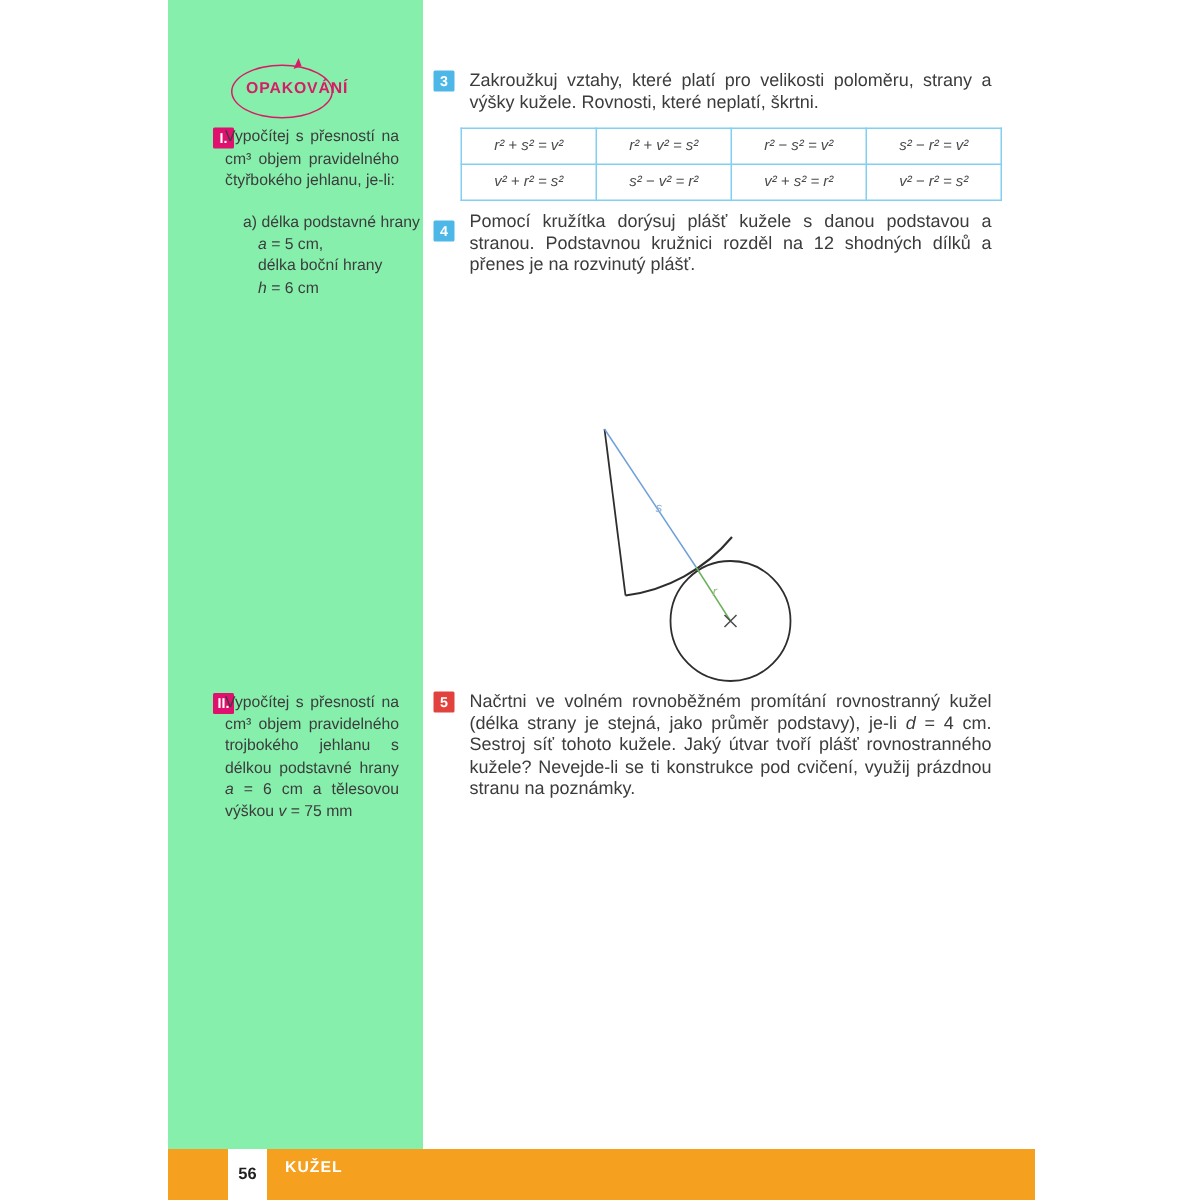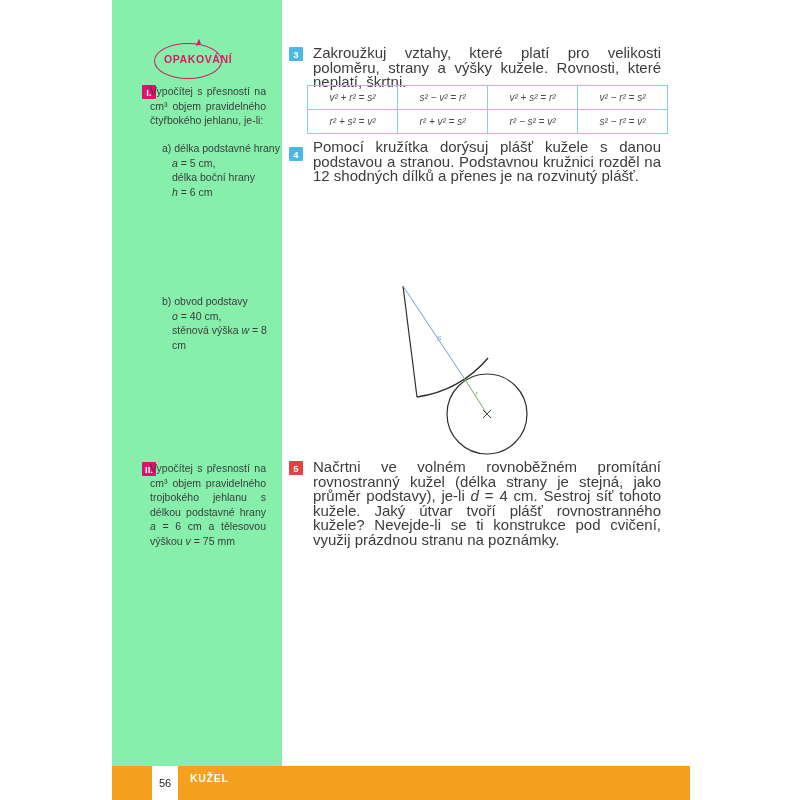--- a/index.html
+++ b/index.html
@@ -21,31 +21,31 @@
   .num-sq{position:absolute;width:14px;height:14px;color:#fff;font-weight:bold;
     font-size:9.5px;display:flex;align-items:center;justify-content:center;border-radius:1px;}
   .magenta{background:#e0116e;}
   .blue{background:#4db8e8;}
   .red{background:#e2423e;}
   .sb-text{position:absolute;left:38px;width:116px;font-size:10.5px;line-height:14.5px;
     text-align:justify;}
   .item-lines{position:absolute;left:50px;width:120px;font-size:10.5px;line-height:14.6px;}
   .item-lines div+div{padding-left:10px;}
   
-  .main-text{position:absolute;left:313px;width:348px;font-size:15px;line-height:14.5px;
+  .main-text{position:absolute;left:313px;width:348px;font-size:12px;line-height:14.5px;
     text-align:justify;}
   table.eq{position:absolute;left:307px;top:85px;border-collapse:collapse;}
   table.eq td{width:87px;height:21px;border:1px solid #82cff2;text-align:center;
     font-size:10px;font-style:italic;color:#4a4a4a;}
   
   .fig{position:absolute;left:385px;top:275px;}
   
   .footer-bar{position:absolute;left:112px;top:766px;width:578px;height:34px;background:#f5a11f;}
   .pagenum-box{position:absolute;left:40px;top:0;width:26px;height:34px;background:#ffffff;
-    display:flex;align-items:center;justify-content:center;font-weight:normal;font-size:11px;color:#1e1e1e;}
+    display:flex;align-items:center;justify-content:center;font-weight:bold;font-size:11px;color:#1e1e1e;}
   .chapter{position:absolute;left:78px;top:0;height:24px;display:flex;align-items:center;
     color:#ffffff;font-weight:bold;font-size:10.5px;letter-spacing:0.7px;}
   i{font-style:italic;}
 </style>
 </head>
 <body>
 
 <div class="sidebar">
 
   <div class="badge-wrap">
@@ -56,47 +56,42 @@
   <div class="num-sq magenta" style="left:30px;top:85px;">I.</div>
   <div class="sb-text" style="top:84px;">Vypočítej s přesností na cm³ objem pravidelného čtyřbokého jehlanu, je-li:</div>
 
   <div class="item-lines" style="top:141px;">
     <div><span>a) délka podstavné hrany</span></div>
     <div><i>a</i><span> = 5 cm,</span></div>
     <div><span>délka boční hrany</span></div>
     <div><i>h</i><span> = 6 cm</span></div>
   </div>
 
-  <div class="item-lines" style="top:294px;">
-    <div><span>b) obvod podstavy</span></div>
-    <div><i>o</i><span> = 40 cm,</span></div>
-    <div><span>stěnová výška </span><i>w</i><span> = 8 cm</span></div>
-  </div>
 
   <div class="num-sq magenta" style="left:30px;top:462px;">II.</div>
   <div class="sb-text" style="top:461px;"><span>Vypočítej s přesností na cm³ objem pravidelného trojbokého jehlanu s délkou podstavné hrany </span><i>a</i><span> = 6 cm a tělesovou výškou </span><i>v</i><span> = 75 mm</span></div>
 
 </div>
 
 <div class="num-sq blue" style="left:289px;top:47px;">3</div>
 <div class="main-text" style="top:46px;">Zakroužkuj vztahy, které platí pro velikosti poloměru, strany a výšky kužele. Rovnosti, které neplatí, škrtni.</div>
 
 <table class="eq">
   <tbody>
       <tr>
+    <td>r² + s² = v²</td>
+    <td>r² + v² = s²</td>
+    <td>r² − s² = v²</td>
+    <td>s² − r² = v²</td>
+  </tr>
+  <tr>
     <td>v² + r² = s²</td>
     <td>s² − v² = r²</td>
     <td>v² + s² = r²</td>
     <td>v² − r² = s²</td>
-  </tr>
-  <tr>
-    <td>r² + s² = v²</td>
-    <td>r² + v² = s²</td>
-    <td>r² − s² = v²</td>
-    <td>s² − r² = v²</td>
   </tr>
 </tbody>
   </table>
 
 <div class="num-sq blue" style="left:289px;top:147px;">4</div>
 <div class="main-text" style="top:140px;">Pomocí kružítka dorýsuj plášť kužele s danou podstavou a stranou. Podstavnou kružnici rozděl na 12 shodných dílků a přenes je na rozvinutý plášť.</div>
 
 <svg class="fig" width="160" height="190" viewBox="0 0 160 190">
   <circle cx="102" cy="139" r="40" fill="none" stroke="#2e2e2e" stroke-width="1.2"></circle>
   <line x1="18" y1="11" x2="32" y2="122" stroke="#2e2e2e" stroke-width="1.2"></line>

